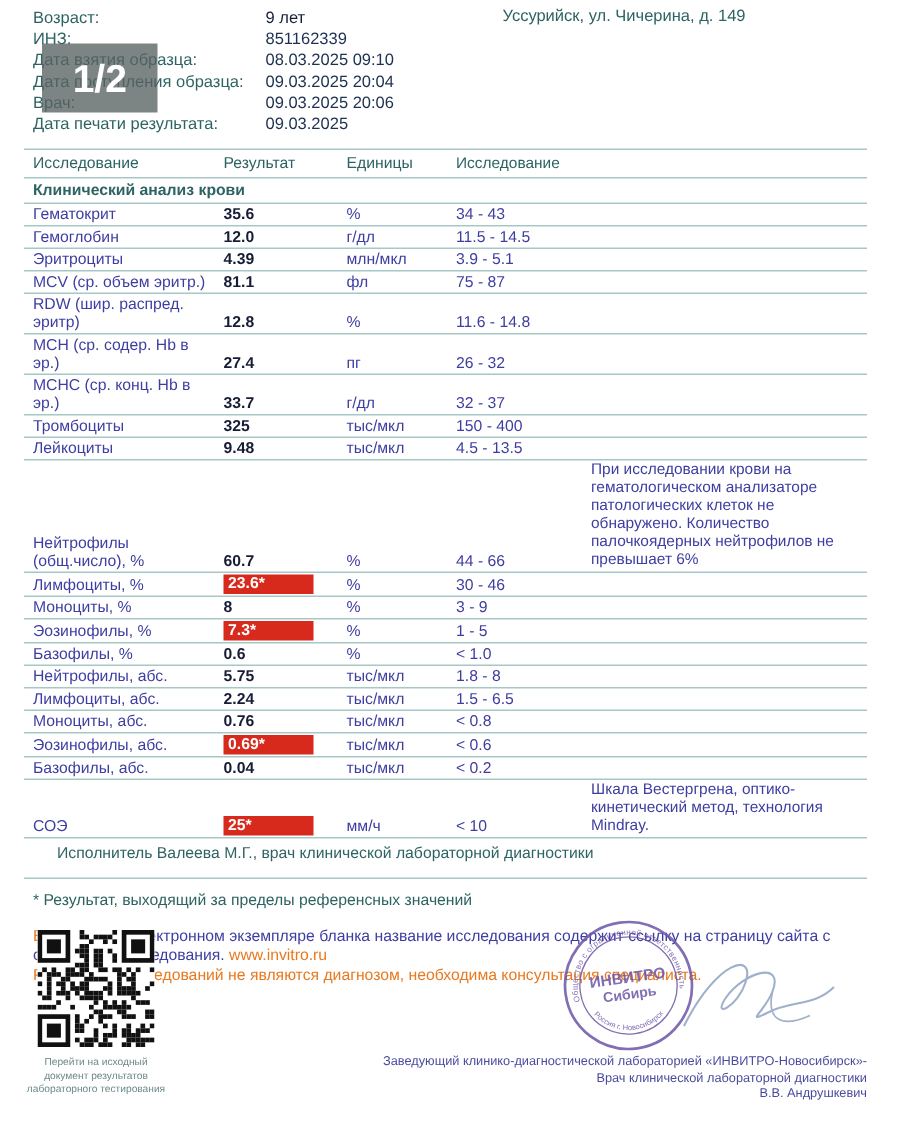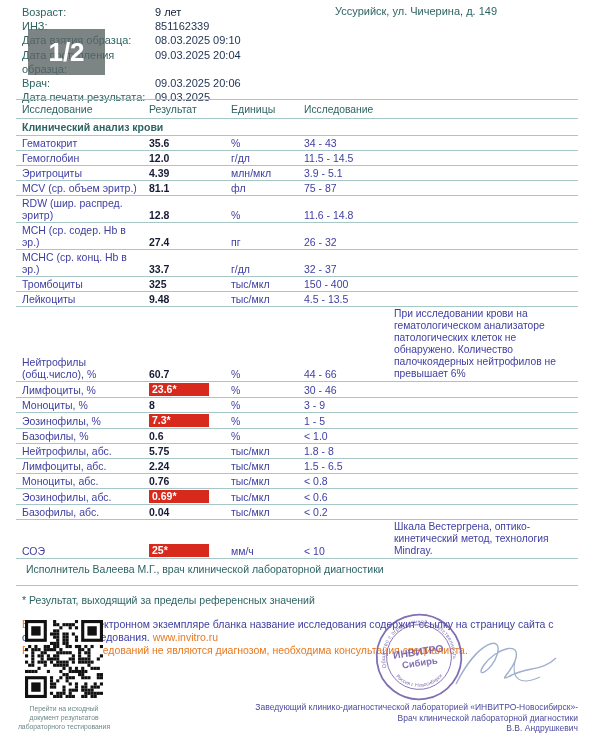--- a/index.html
+++ b/index.html
@@ -5,21 +5,21 @@
   :root{
     --teal:#2e6363; --blue:#3e3ea2; --dark:#171c36; --red:#d8291d;
     --orange:#e8791f; --purple:#6c55a6; --line:#a7c6c6; --sig:#9fb0cc;
   }
   *{margin:0;padding:0;box-sizing:border-box}
   html,body{width:600px;height:753px}
   body{position:relative;background:#fff;font-family:"Liberation Sans",sans-serif;overflow:hidden}
 
   .info-grid{position:absolute;left:22px;top:5px;font-size:11px;line-height:14.2px}
   .info-row{display:flex}
-  .info-label{width:133px;color:var(--teal)}
+  .info-label{width:155px;color:var(--teal)}
   .info-value{color:#1d3150}
   .info-value.bold{font-weight:normal;color:#132038}
   .address{position:absolute;left:335px;top:5px;font-size:11px;color:var(--teal)}
 
   .page-badge{position:absolute;left:28px;top:29px;width:77px;height:46px;
     background:rgba(88,98,98,.78);border-radius:0;color:#fff;font-size:26px;
     font-weight:bold;display:flex;align-items:center;justify-content:center;z-index:5}
 
   .report{position:absolute;left:16px;top:99px;width:562px;font-size:10.5px;color:var(--blue)}
   .thead{display:flex;border-top:1px solid var(--line);padding:4px 0 2px;color:var(--teal);line-height:11.5px}
@@ -29,21 +29,21 @@
   .c{padding-right:4px}
   .c1{width:133px;padding-left:6px}
   .c2{width:82px}
   .c3{width:73px}
   .c4{width:90px}
   .c5{flex:1;font-size:10.3px}
   .res{font-weight:bold;color:var(--dark)}
   .flagged{display:inline-block;min-width:60px;background:var(--red);color:#fff;
     font-weight:bold;padding:0 3px;line-height:13px}
 
-  .executor{margin:4px 0 0 10px;color:var(--teal)}
+  .executor{margin:4px 0 0 22px;color:var(--teal)}
   .sep{border:0;border-top:1px solid var(--line);margin-top:10px}
   .note-asterisk{margin:8px 0 0 6px;color:var(--teal)}
   .note-attention{margin:12px 0 0 6px;color:var(--blue);line-height:13px;width:548px}
   .orange{color:var(--orange)}
   .link{color:var(--orange);cursor:pointer}
   .note-disclaimer{margin:0 0 0 6px;color:var(--orange);line-height:13px}
 
   .qr-block{position:absolute;left:8px;top:620px;width:112px;text-align:center}
   .qr-block svg{display:block;margin:0 auto;background:#fff}
   .qr-caption{font-size:6.8px;line-height:9px;color:#6b8888;margin-top:6px}

